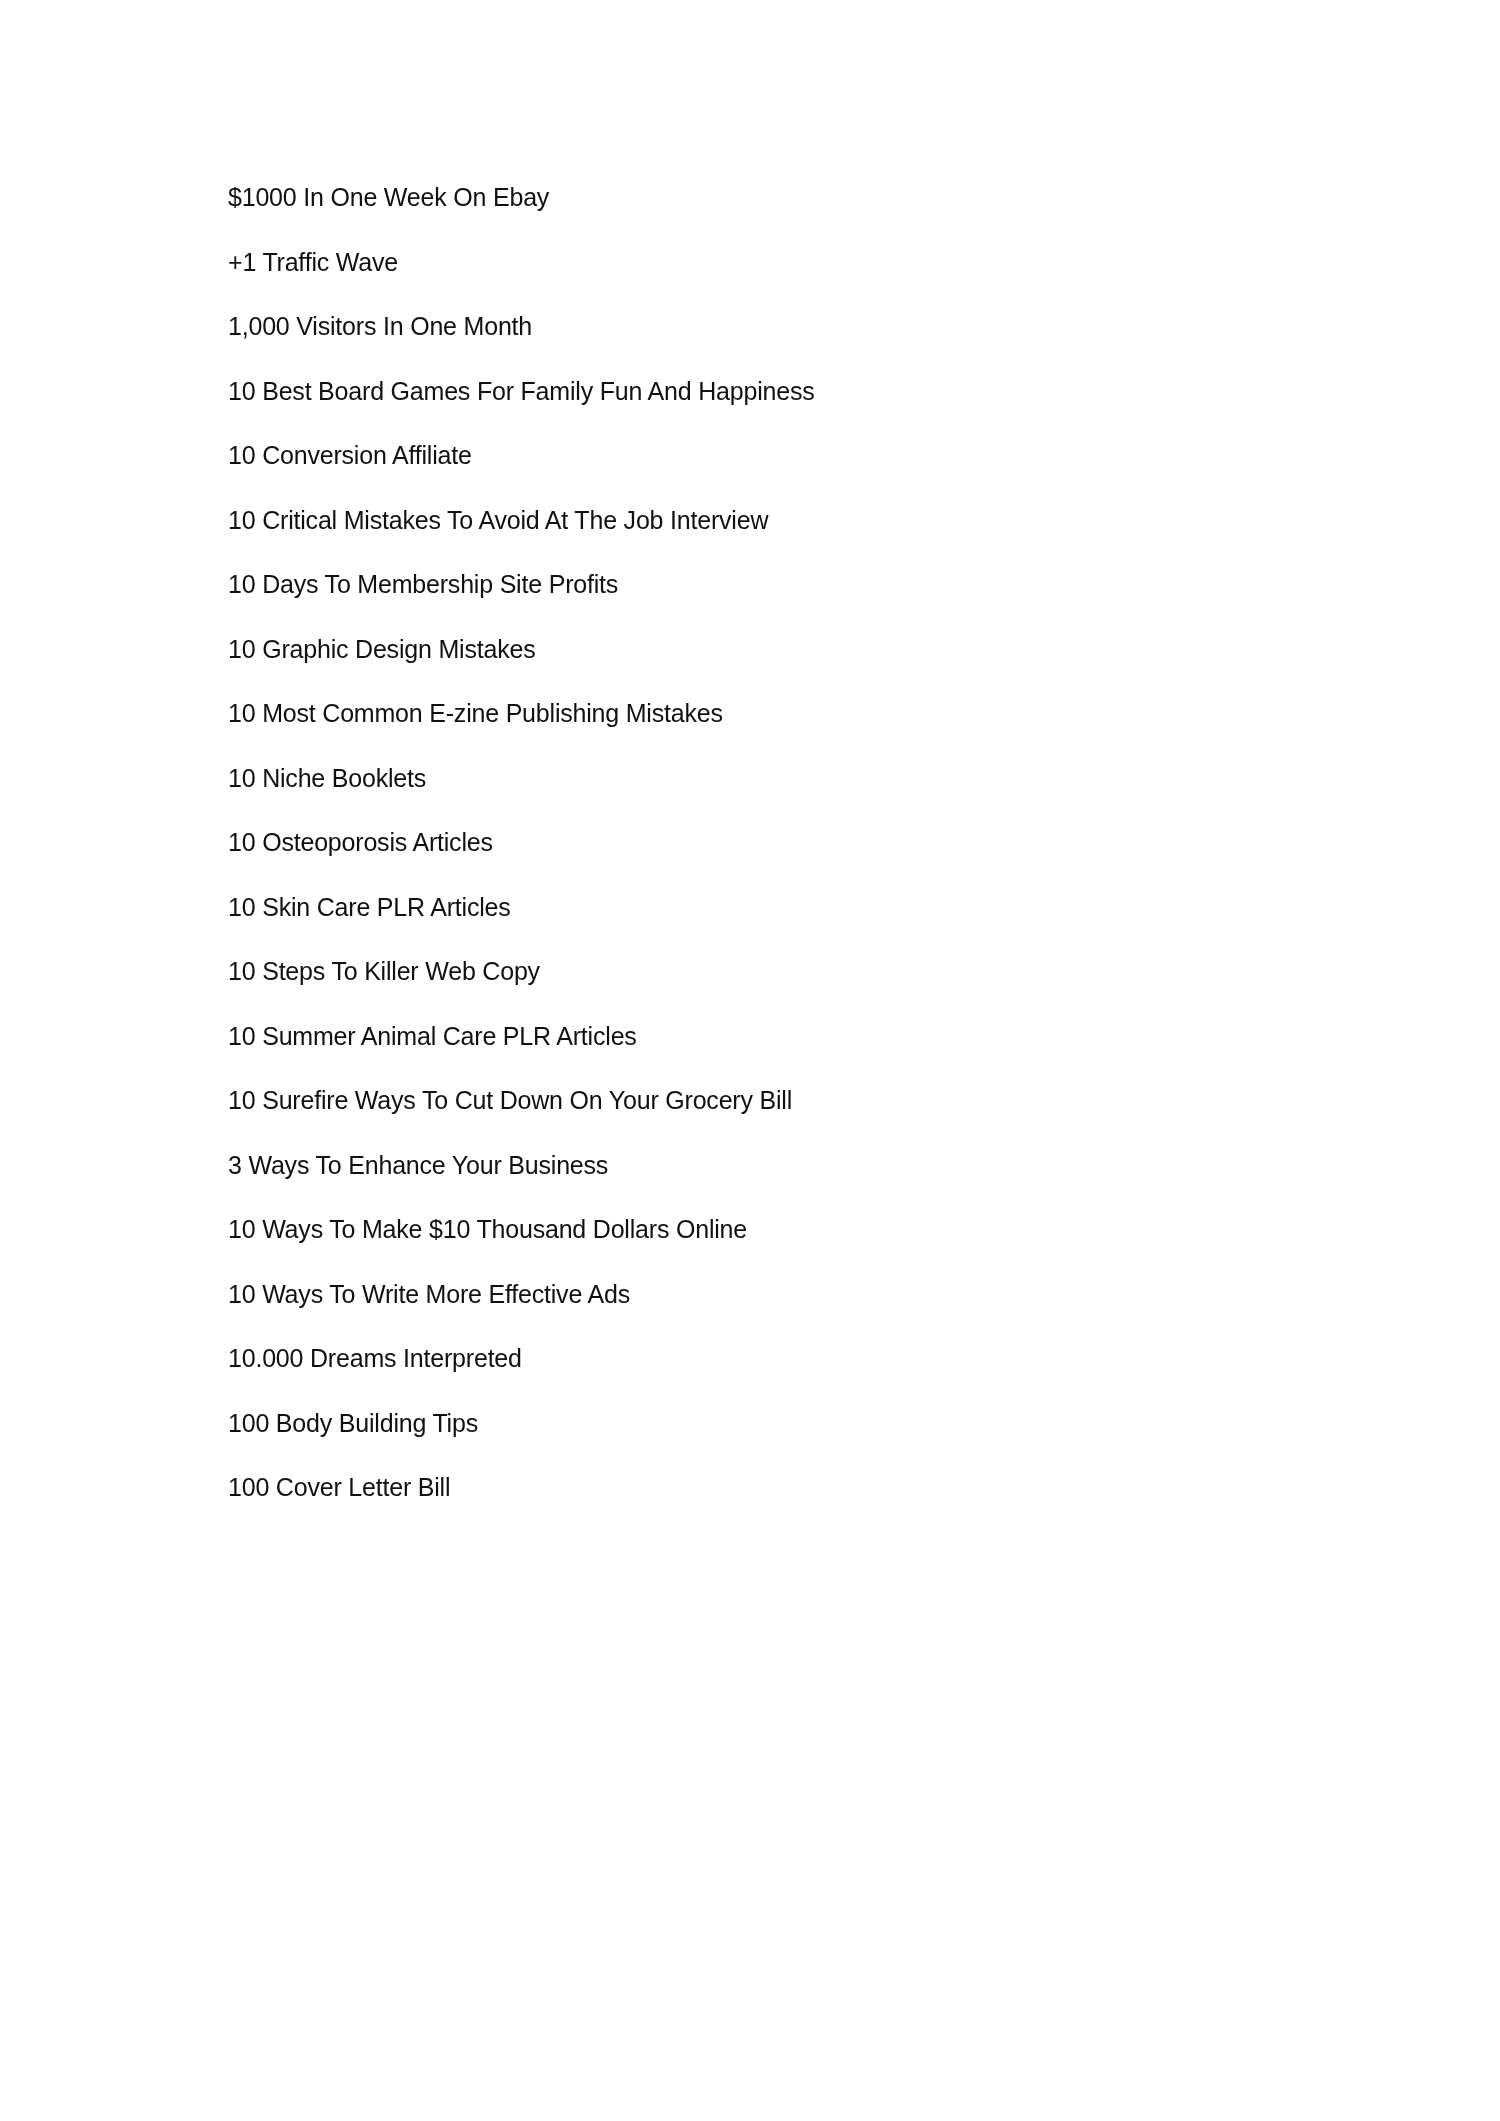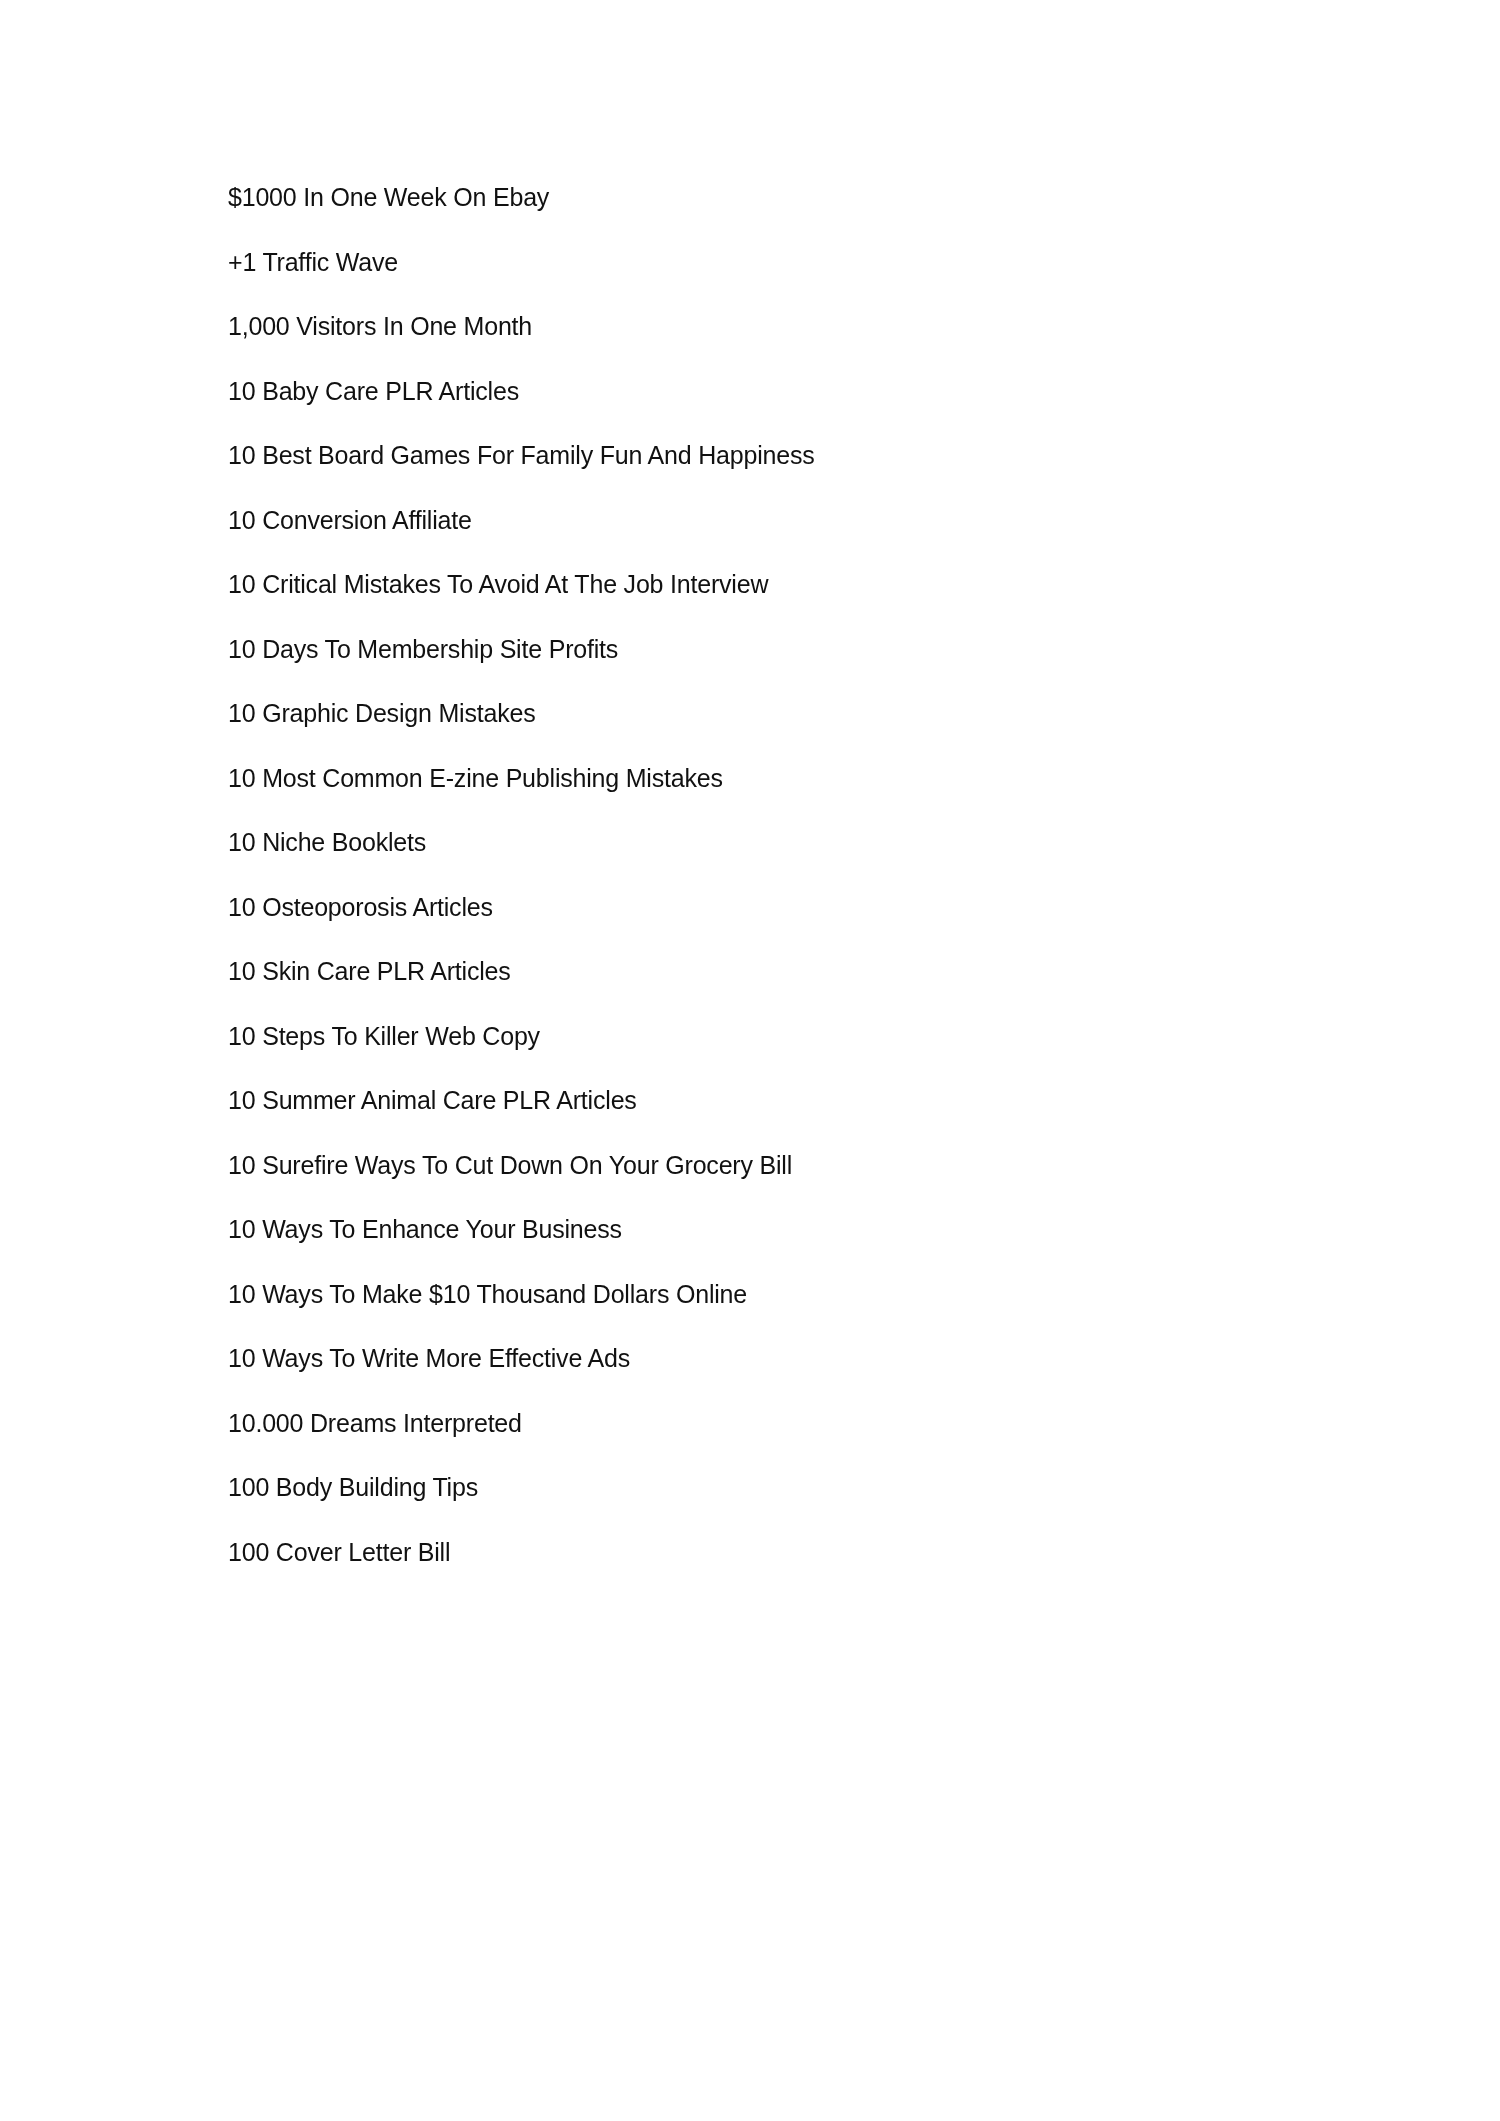--- a/index.html
+++ b/index.html
@@ -40,33 +40,32 @@
     }
   </style>
 </head>
 <body>
 
 <div class="page">
   <ul class="title-list">
     <li>$1000 In One Week On Ebay</li>
     <li>+1 Traffic Wave</li>
     <li>1,000 Visitors In One Month</li>
-    <li>10 Baby Care PLR Articles</li>
     <li>10 Best Board Games For Family Fun And Happiness</li>
     <li>10 Conversion Affiliate</li>
     <li>10 Critical Mistakes To Avoid At The Job Interview</li>
     <li>10 Days To Membership Site Profits</li>
     <li>10 Graphic Design Mistakes</li>
     <li>10 Most Common E-zine Publishing Mistakes</li>
     <li>10 Niche Booklets</li>
     <li>10 Osteoporosis Articles</li>
     <li>10 Skin Care PLR Articles</li>
     <li>10 Steps To Killer Web Copy</li>
     <li>10 Summer Animal Care PLR Articles</li>
     <li>10 Surefire Ways To Cut Down On Your Grocery Bill</li>
-    <li>10 Ways To Enhance Your Business</li>
+    <li>3 Ways To Enhance Your Business</li>
     <li>10 Ways To Make $10 Thousand Dollars Online</li>
     <li>10 Ways To Write More Effective Ads</li>
     <li>10.000 Dreams Interpreted</li>
     <li>100 Body Building Tips</li>
     <li>100 Cover Letter Bill</li>
   </ul>
 </div>
 
 </body></html>

